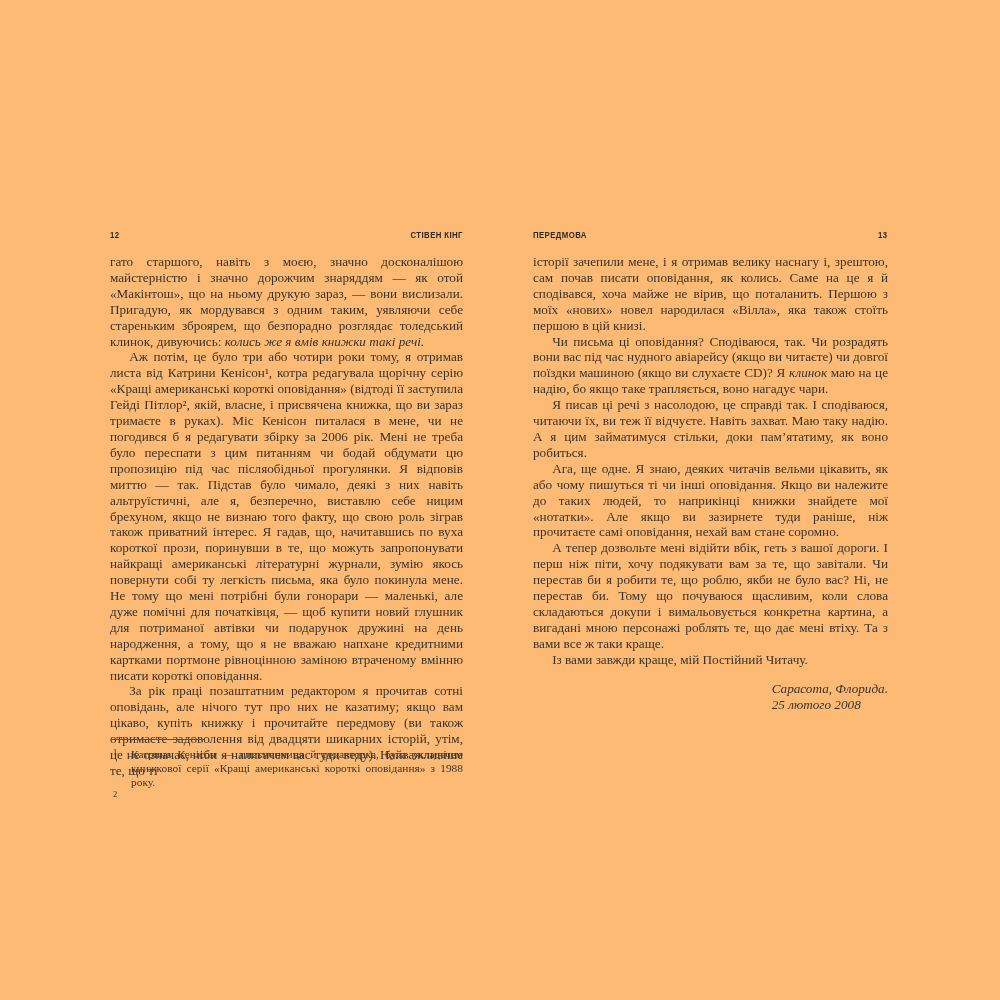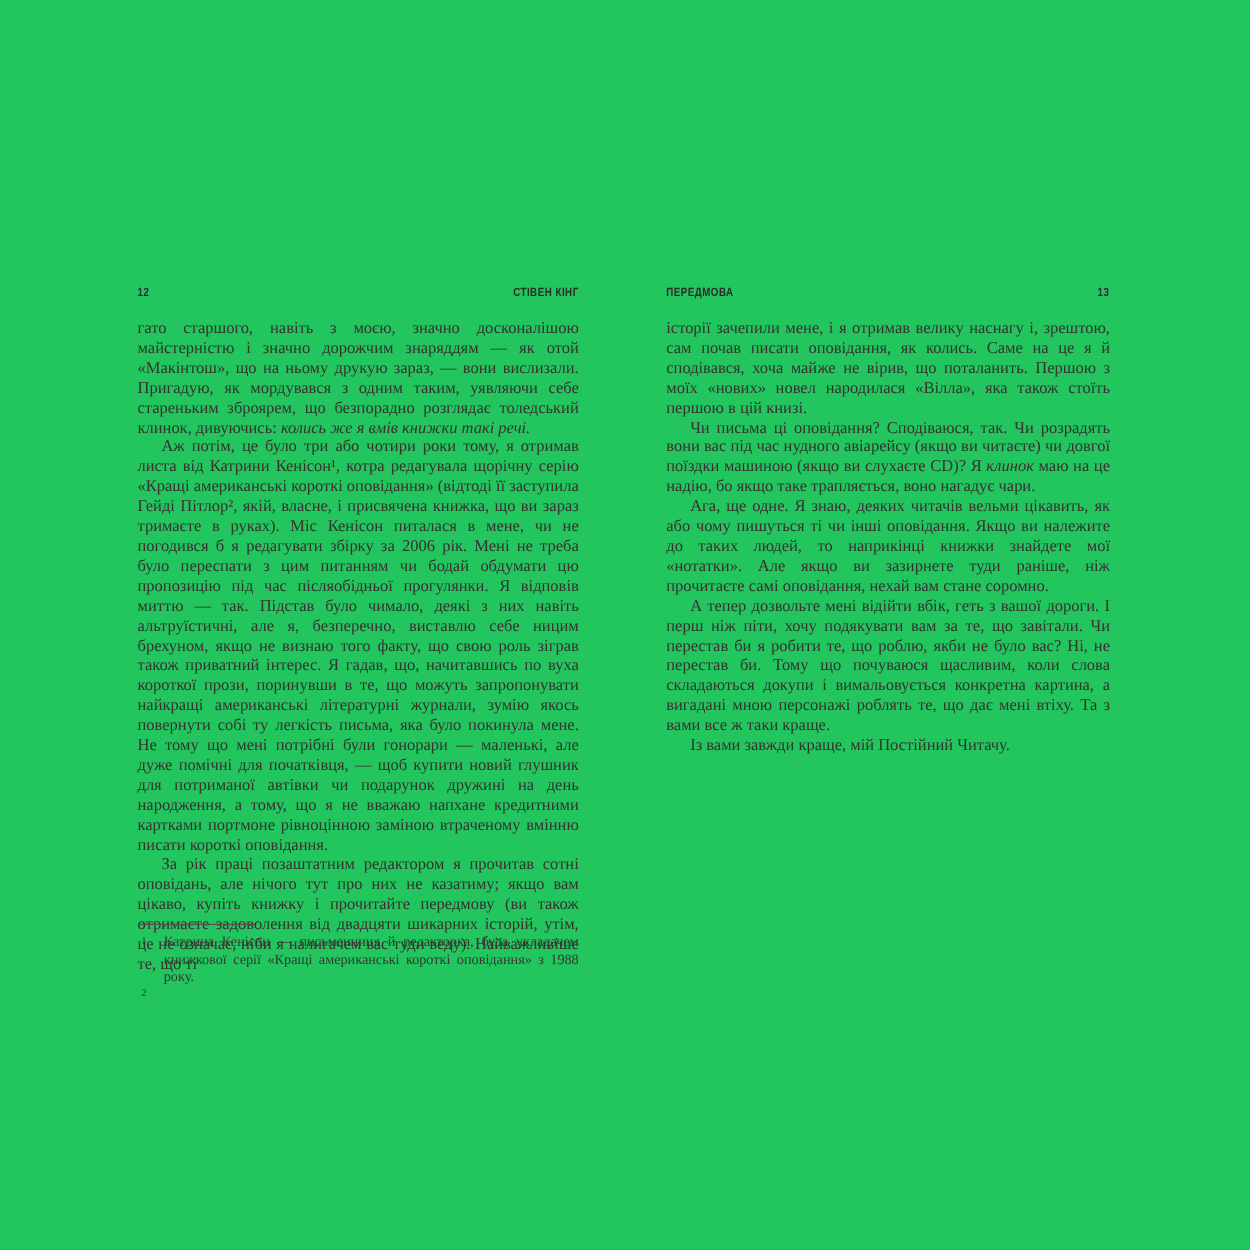--- a/index.html
+++ b/index.html
@@ -1,20 +1,20 @@
 <!DOCTYPE html>
 <html><head>
 <meta charset="utf-8">
 <style>
   html, body { margin: 0; padding: 0; background: #ffffff; }
   .spread {
     position: relative;
     width: 1000px;
     height: 1000px;
-    background: #22c55e;
+    background: #fdba74;
     color: #36332f;
     font-family: "Liberation Serif", serif;
     overflow: hidden;
   }
   .header {
     position: absolute;
     top: 229px;
     display: flex;
     justify-content: space-between;
     align-items: baseline;
@@ -103,18 +103,25 @@
   </div>
 
   <div class="header header-right">
     <span class="cond origin-left">ПЕРЕДМОВА</span>
     <span class="cond origin-right">13</span>
   </div>
 
   <div class="col col-right">
     <p class="noindent">історії зачепили мене, і я отримав велику наснагу і, зрештою, сам почав писати оповідання, як колись. Саме на це я й сподівався, хоча майже не вірив, що поталанить. Першою з моїх «нових» новел народилася «Вілла», яка також стоїть першою в цій книзі.</p>
     <p><span>Чи письма ці оповідання? Сподіваюся, так. Чи розрадять вони вас під час нудного авіарейсу (якщо ви читаєте) чи довгої поїздки машиною (якщо ви слухаєте CD)? Я </span><em>клинок</em><span> маю на це надію, бо якщо таке трапляється, воно нагадує чари.</span></p>
+    <p>Я писав ці речі з насолодою, це справді так. І сподіваюся, читаючи їх, ви теж її відчуєте. Навіть захват. Маю таку надію. А я цим займатимуся стільки, доки пам’ятатиму, як воно робиться.</p>
     <p>Ага, ще одне. Я знаю, деяких читачів вельми цікавить, як або чому пишуться ті чи інші оповідання. Якщо ви належите до таких людей, то наприкінці книжки знайдете мої «нотатки». Але якщо ви зазирнете туди раніше, ніж прочитаєте самі оповідання, нехай вам стане соромно.</p>
     <p>А тепер дозвольте мені відійти вбік, геть з вашої дороги. І перш ніж піти, хочу подякувати вам за те, що завітали. Чи перестав би я робити те, що роблю, якби не було вас? Ні, не перестав би. Тому що почуваюся щасливим, коли слова складаються докупи і вимальовується конкретна картина, а вигадані мною персонажі роблять те, що дає мені втіху. Та з вами все ж таки краще.</p>
     <p>Із вами завжди краще, мій Постійний Читачу.</p>
+    <div class="signature">
+      <div class="signature-inner">
+        <div>Сарасота, Флорида.</div>
+        <div>25 лютого 2008</div>
+      </div>
+    </div>
   </div>
 
 </div>
 
 </body></html>

